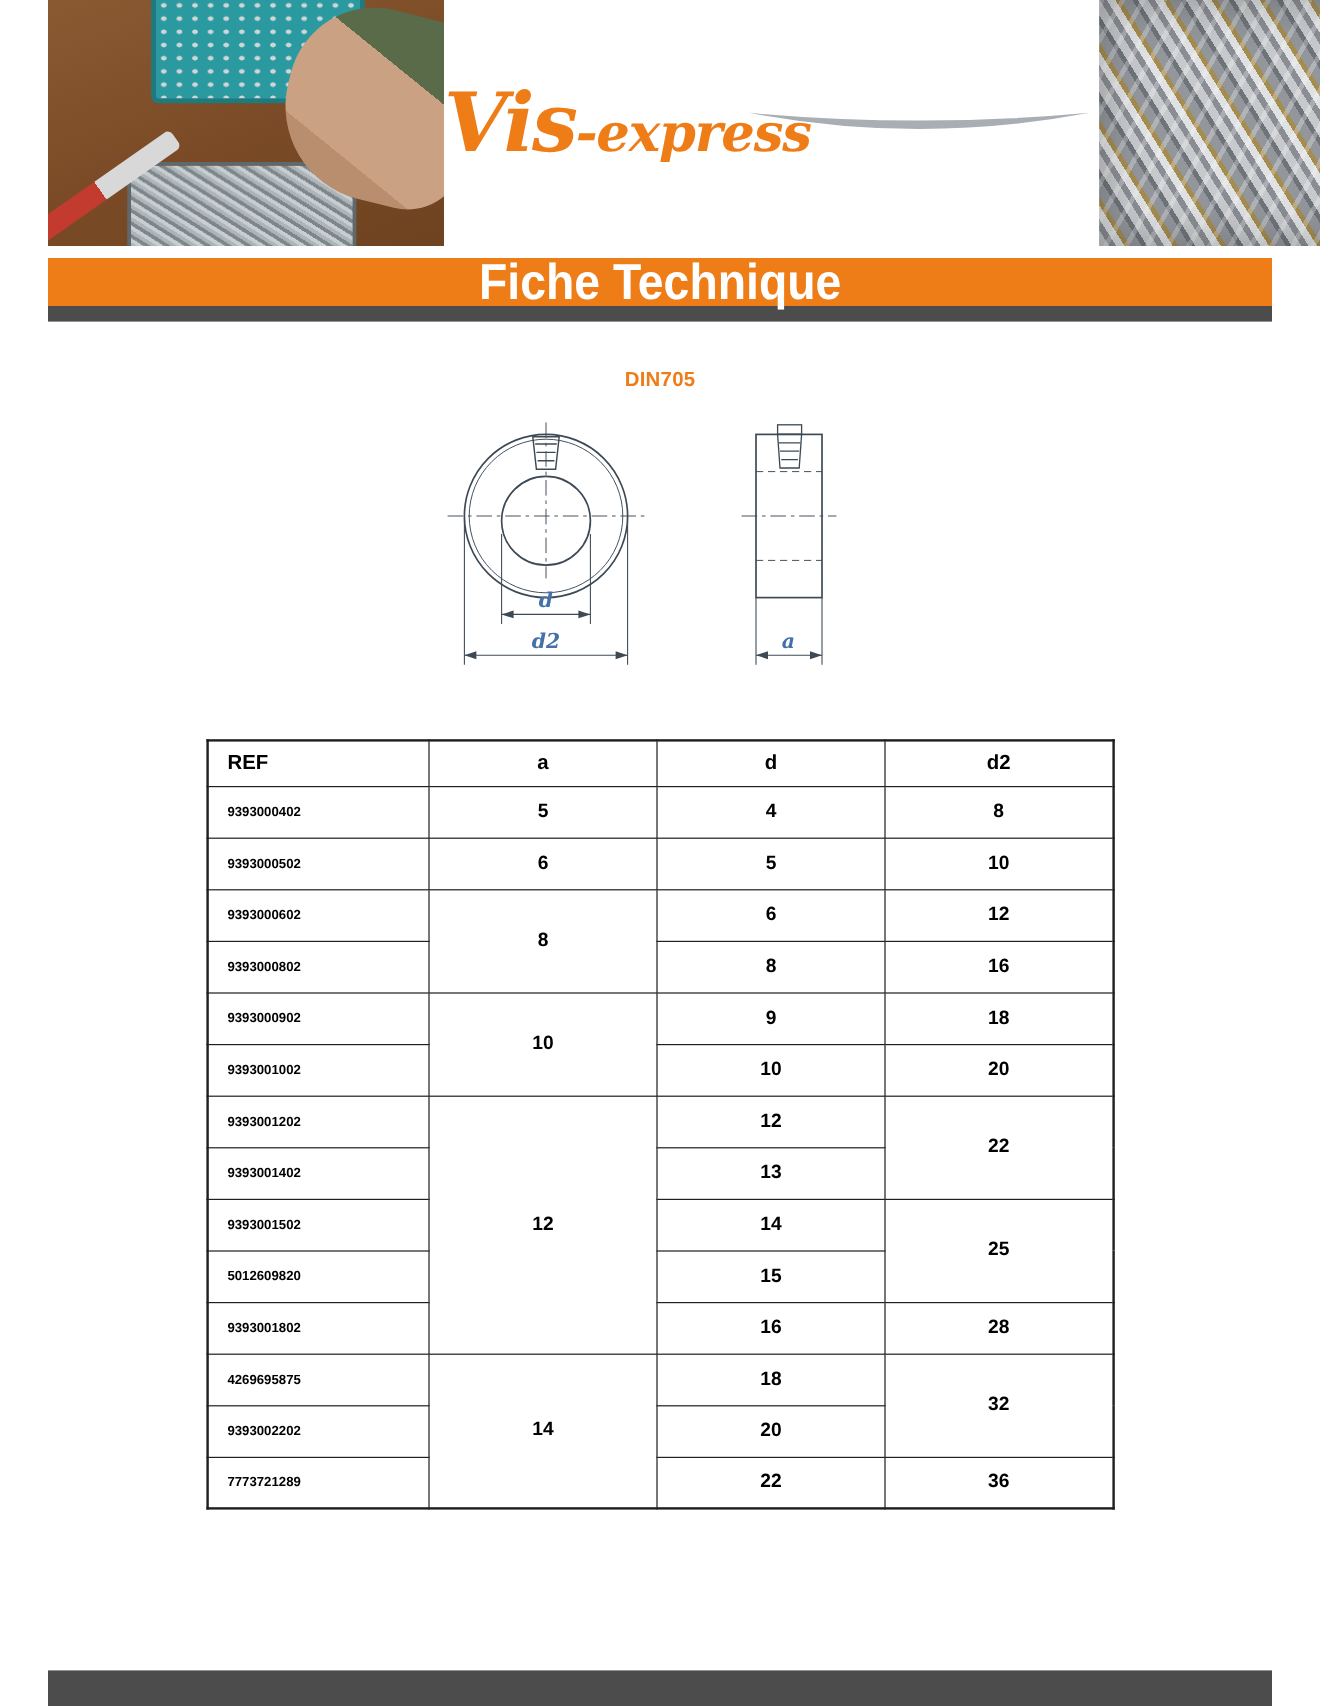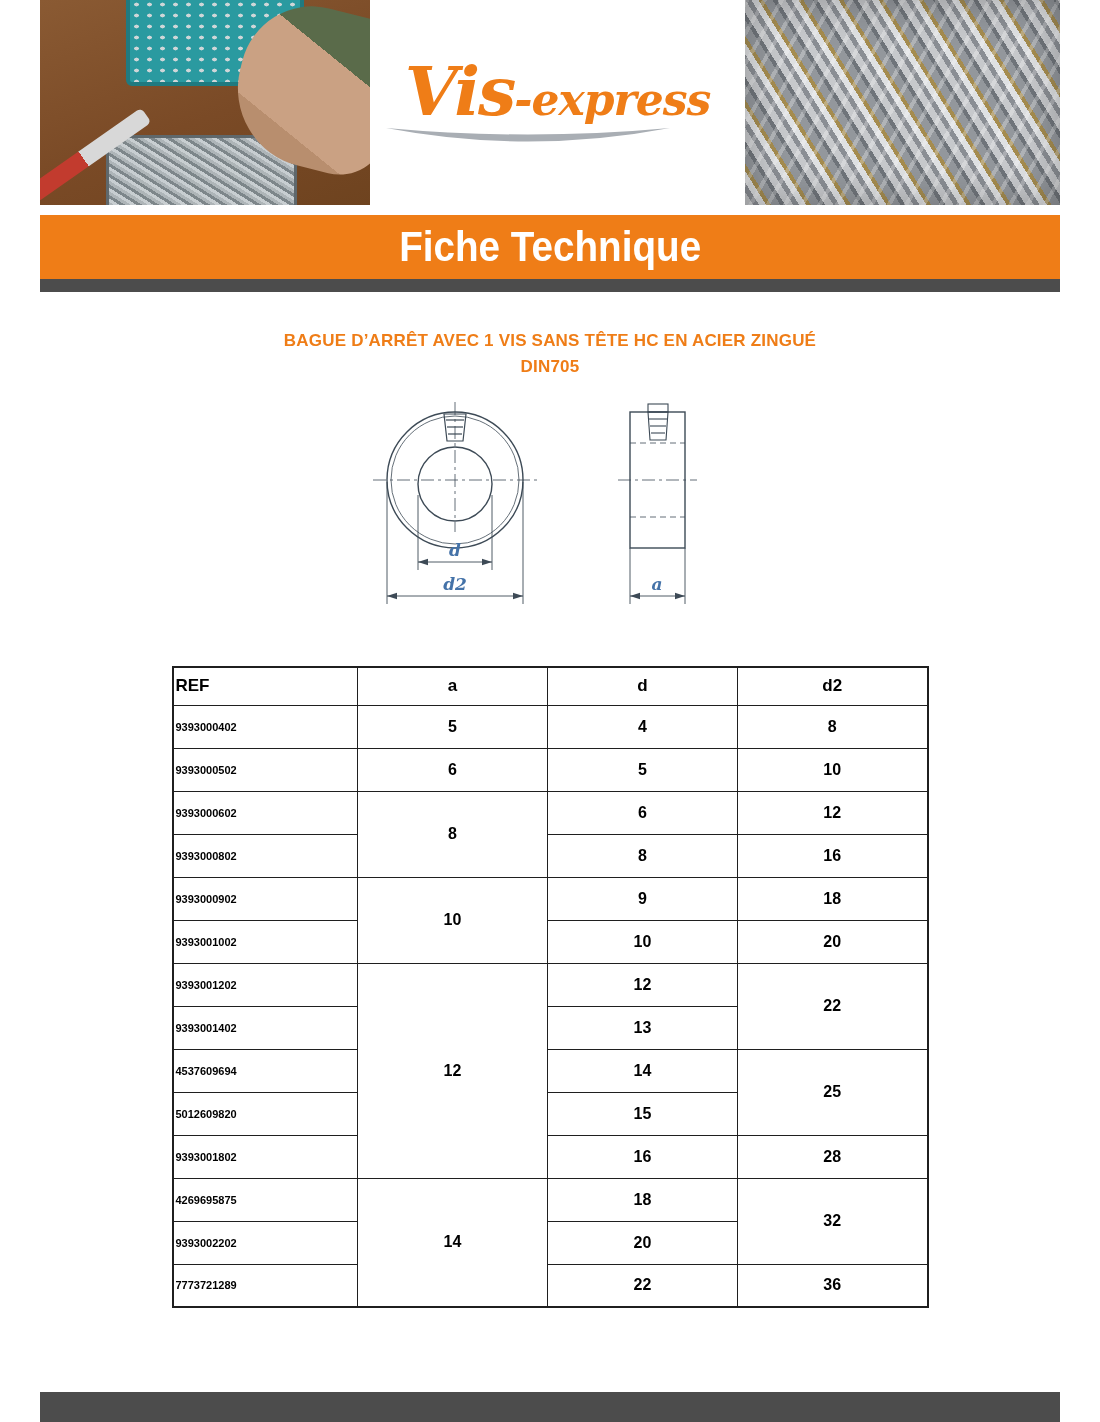--- a/index.html
+++ b/index.html
@@ -24,49 +24,49 @@
     transform:rotate(-35deg); border-radius:5px; }
   .pl-hand { position:absolute; right:-8%; top:4%; width:48%; height:78%;
     background:linear-gradient(205deg,#5a6b4a 0 34%,#caa183 34% 75%,#b88e6e 75%);
     border-radius:45% 20% 30% 50%; transform:rotate(14deg); }
   .photo-right { width:315px; height:205px;
     background:
       repeating-linear-gradient(120deg, rgba(255,255,255,.28) 0 4px, transparent 4px 15px),
       repeating-linear-gradient(58deg,#c7c9cc 0 7px,#8a8e94 7px 12px,#dfe1e3 12px 18px,#a58c4f 18px 22px,#93979c 22px 30px,#6f747a 30px 34px);
     box-shadow:inset 0 0 40px rgba(40,40,40,.35); }
 
-  .logo-area { flex:1; display:flex; flex-direction:column; align-items:center; justify-content:center; background:#fff; }
+  .logo-area { flex:1; display:flex; align-items:center; justify-content:center; background:#fff; }
   .logo-text { line-height:1; white-space:nowrap; }
   .logo-vis { font-family:"DejaVu Serif", serif; font-style:italic; font-weight:bold;
     font-size:68px; color:#ef7d17; letter-spacing:-2px; }
   .logo-express { font-family:"DejaVu Serif", serif; font-style:italic; font-weight:bold;
     font-size:44px; color:#ef7d17; letter-spacing:-1px; }
   .logo-swoosh { margin-top:-4px; margin-left:-60px; }
 
   
-  .banner { margin-top:10px; height:64px; background:#ef7d17;
+  .banner { margin-top:10px; height:40px; background:#ef7d17;
     display:flex; align-items:center; justify-content:center; }
   .banner h1 { color:#ffffff; font-size:42px; font-weight:bold; letter-spacing:0px;
     transform:scaleX(.92); }
   .gray-strip { height:13px; background:#4c4c4c; }
 
   
   .product-title { margin-top:36px; text-align:center; color:#ef7d17;
     font-weight:bold; font-size:17px; line-height:26px; letter-spacing:.2px; }
 
   
   .diagram-wrap { margin-top:20px; display:flex; justify-content:center; }
 
   
   table.spec { border-collapse:collapse; table-layout:fixed; width:755px;
     margin:48px auto 0; border:2px solid #1f1f1f; }
   .spec th, .spec td { border:1px solid #1f1f1f; color:#000; }
   .spec th { height:38px; font-size:17px; font-weight:bold; text-align:center; }
   .spec td { height:43px; font-size:11px; font-weight:bold; text-align:center; }
-  .spec th.ref, .spec td.ref { text-align:left; padding-left:2px; }
+  .spec th.ref, .spec td.ref { text-align:left; padding-left:16px; }
   .spec td.num { font-size:16px; }
 
   
   .footer-bar { position:absolute; left:40px; right:40px; bottom:0; height:30px; background:#4c4c4c; }
 </style>
 </head>
 <body>
 
 <div class="page">
   <div class="content">
@@ -90,21 +90,20 @@
 
       <div class="photo photo-right"></div>
     </div>
 
     <div class="banner">
       <h1>Fiche Technique</h1>
     </div>
     <div class="gray-strip"></div>
 
     <div class="product-title">
-      <div>BAGUE D’ARRÊT AVEC 1 VIS SANS TÊTE HC EN ACIER ZINGUÉ</div>
       <div>DIN705</div>
     </div>
 
     <div class="diagram-wrap">
       <svg width="470" height="218" viewBox="0 0 470 218">
 
         <g stroke="#3d4a56" fill="none" stroke-width="1.4">
           <circle cx="140" cy="80" r="68"></circle>
           <circle cx="140" cy="80" r="64" stroke-width="0.8"></circle>
           <circle cx="140" cy="84" r="37"></circle>
@@ -219,21 +218,21 @@
           <td class="ref">9393001202</td>
           <td class="num" rowspan="5">12</td>
           <td class="num">12</td>
           <td class="num" rowspan="2">22</td>
         </tr>
         <tr>
           <td class="ref">9393001402</td>
           <td class="num">13</td>
         </tr>
         <tr>
-          <td class="ref">4537609694</td>
+          <td class="ref">9393001502</td>
           <td class="num">14</td>
           <td class="num" rowspan="2">25</td>
         </tr>
         <tr>
           <td class="ref">5012609820</td>
           <td class="num">15</td>
         </tr>
         <tr>
           <td class="ref">9393001802</td>
           <td class="num">16</td>

